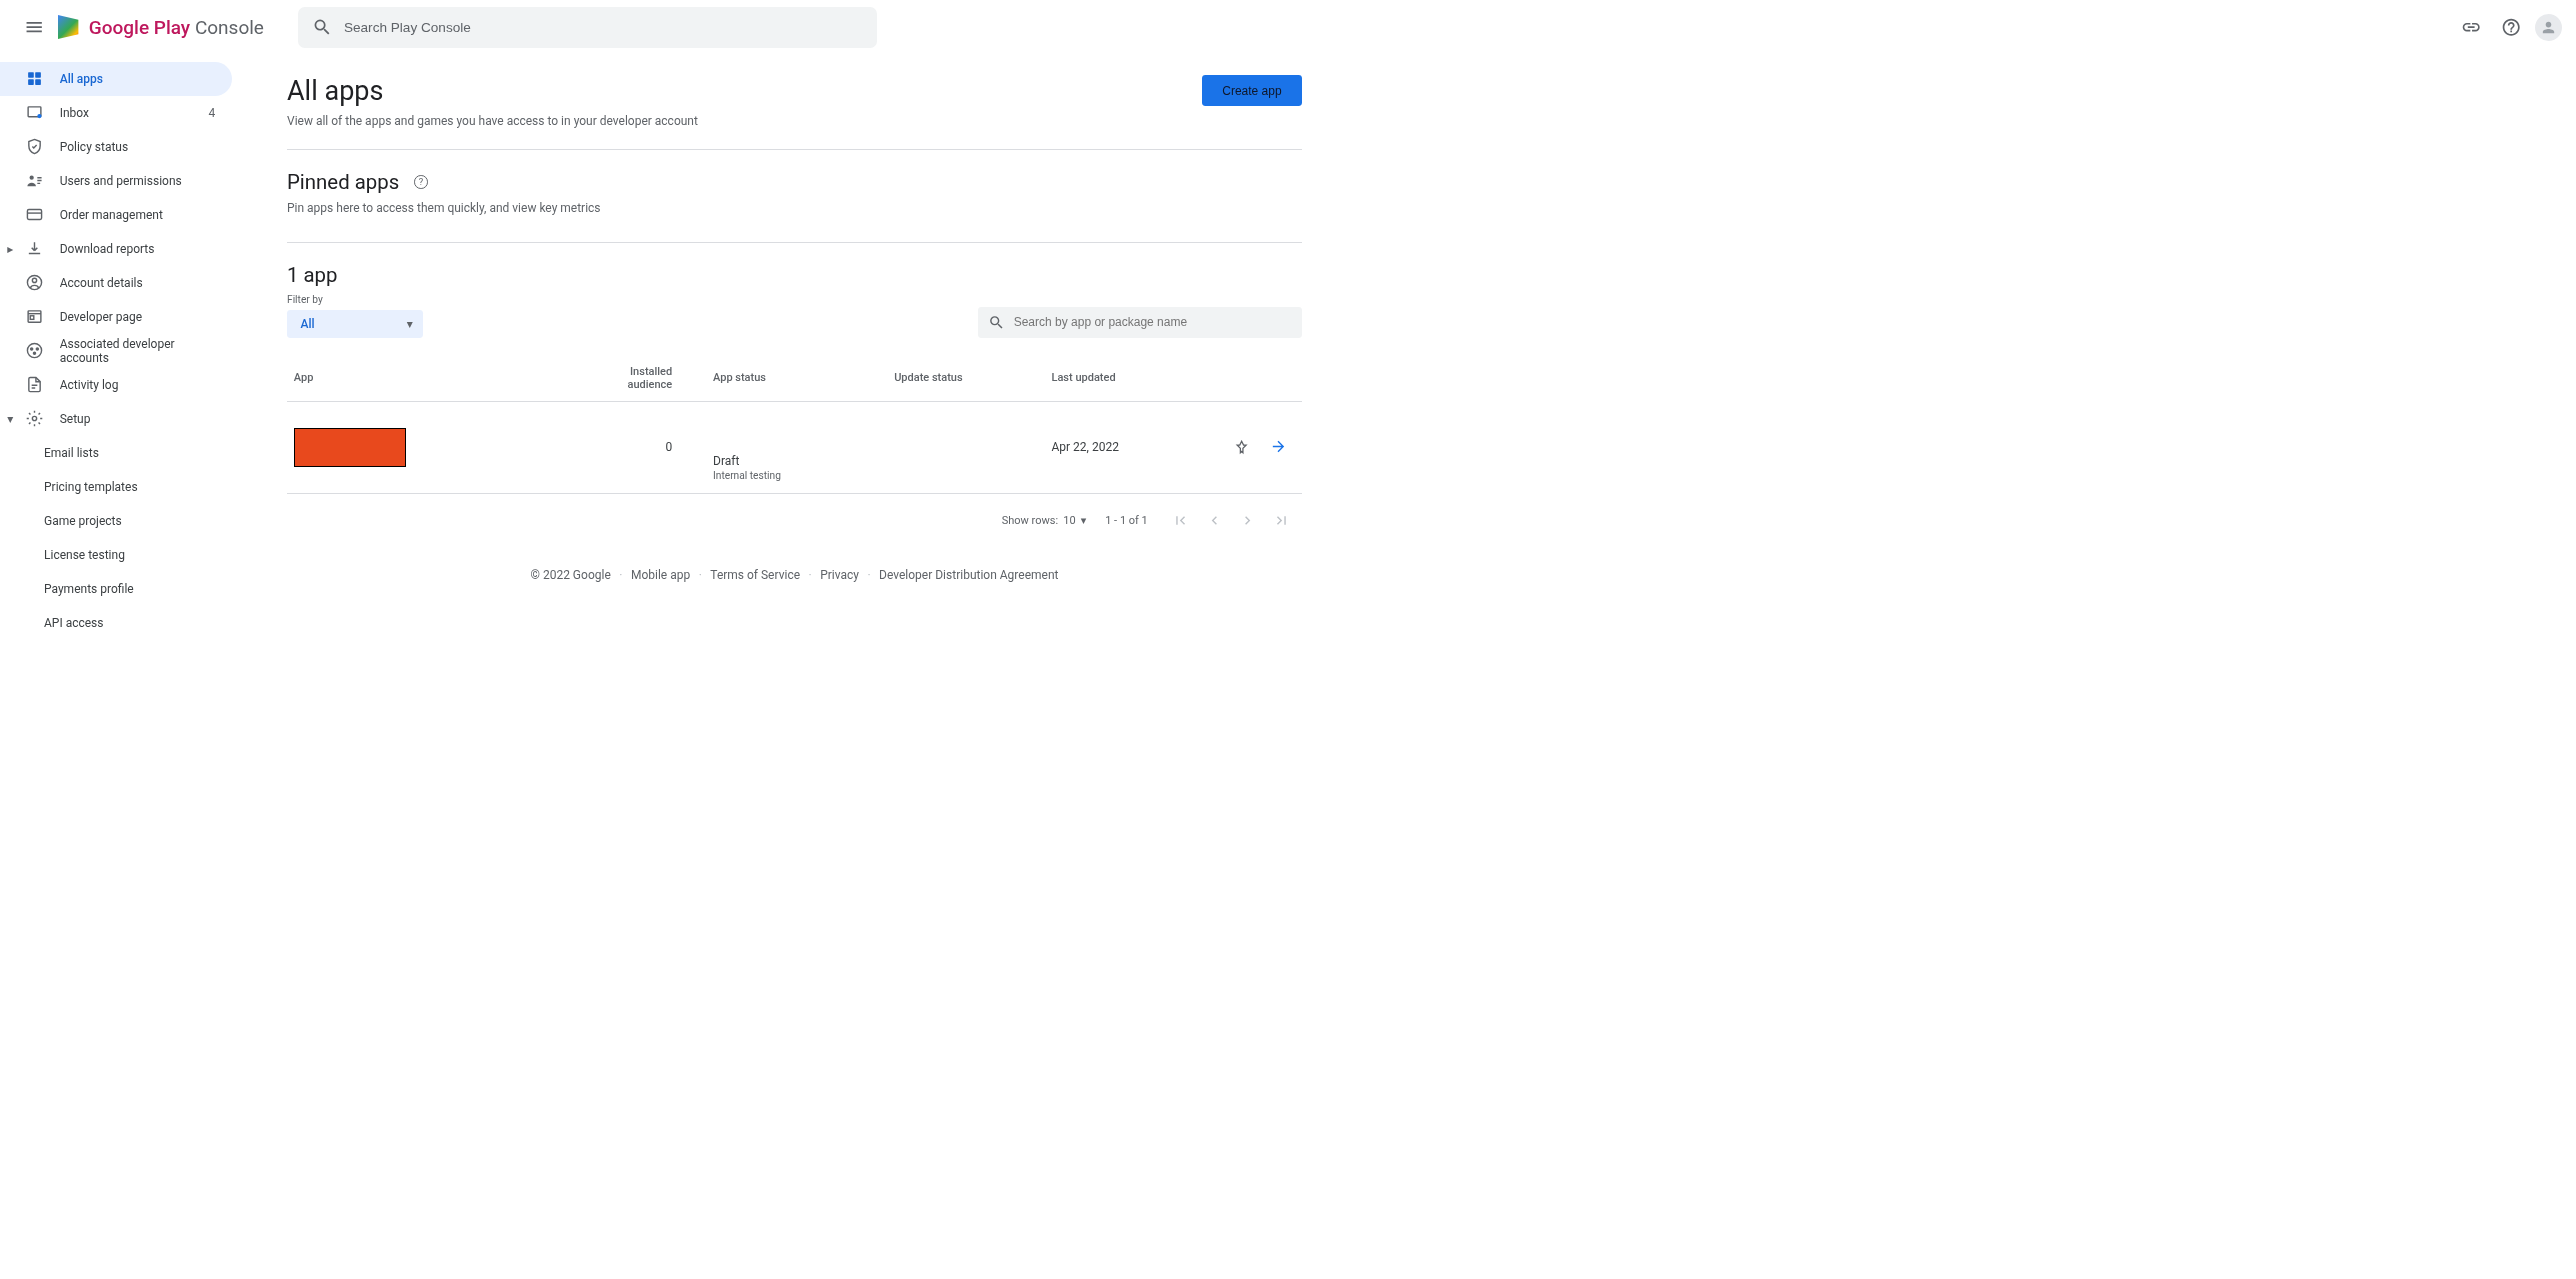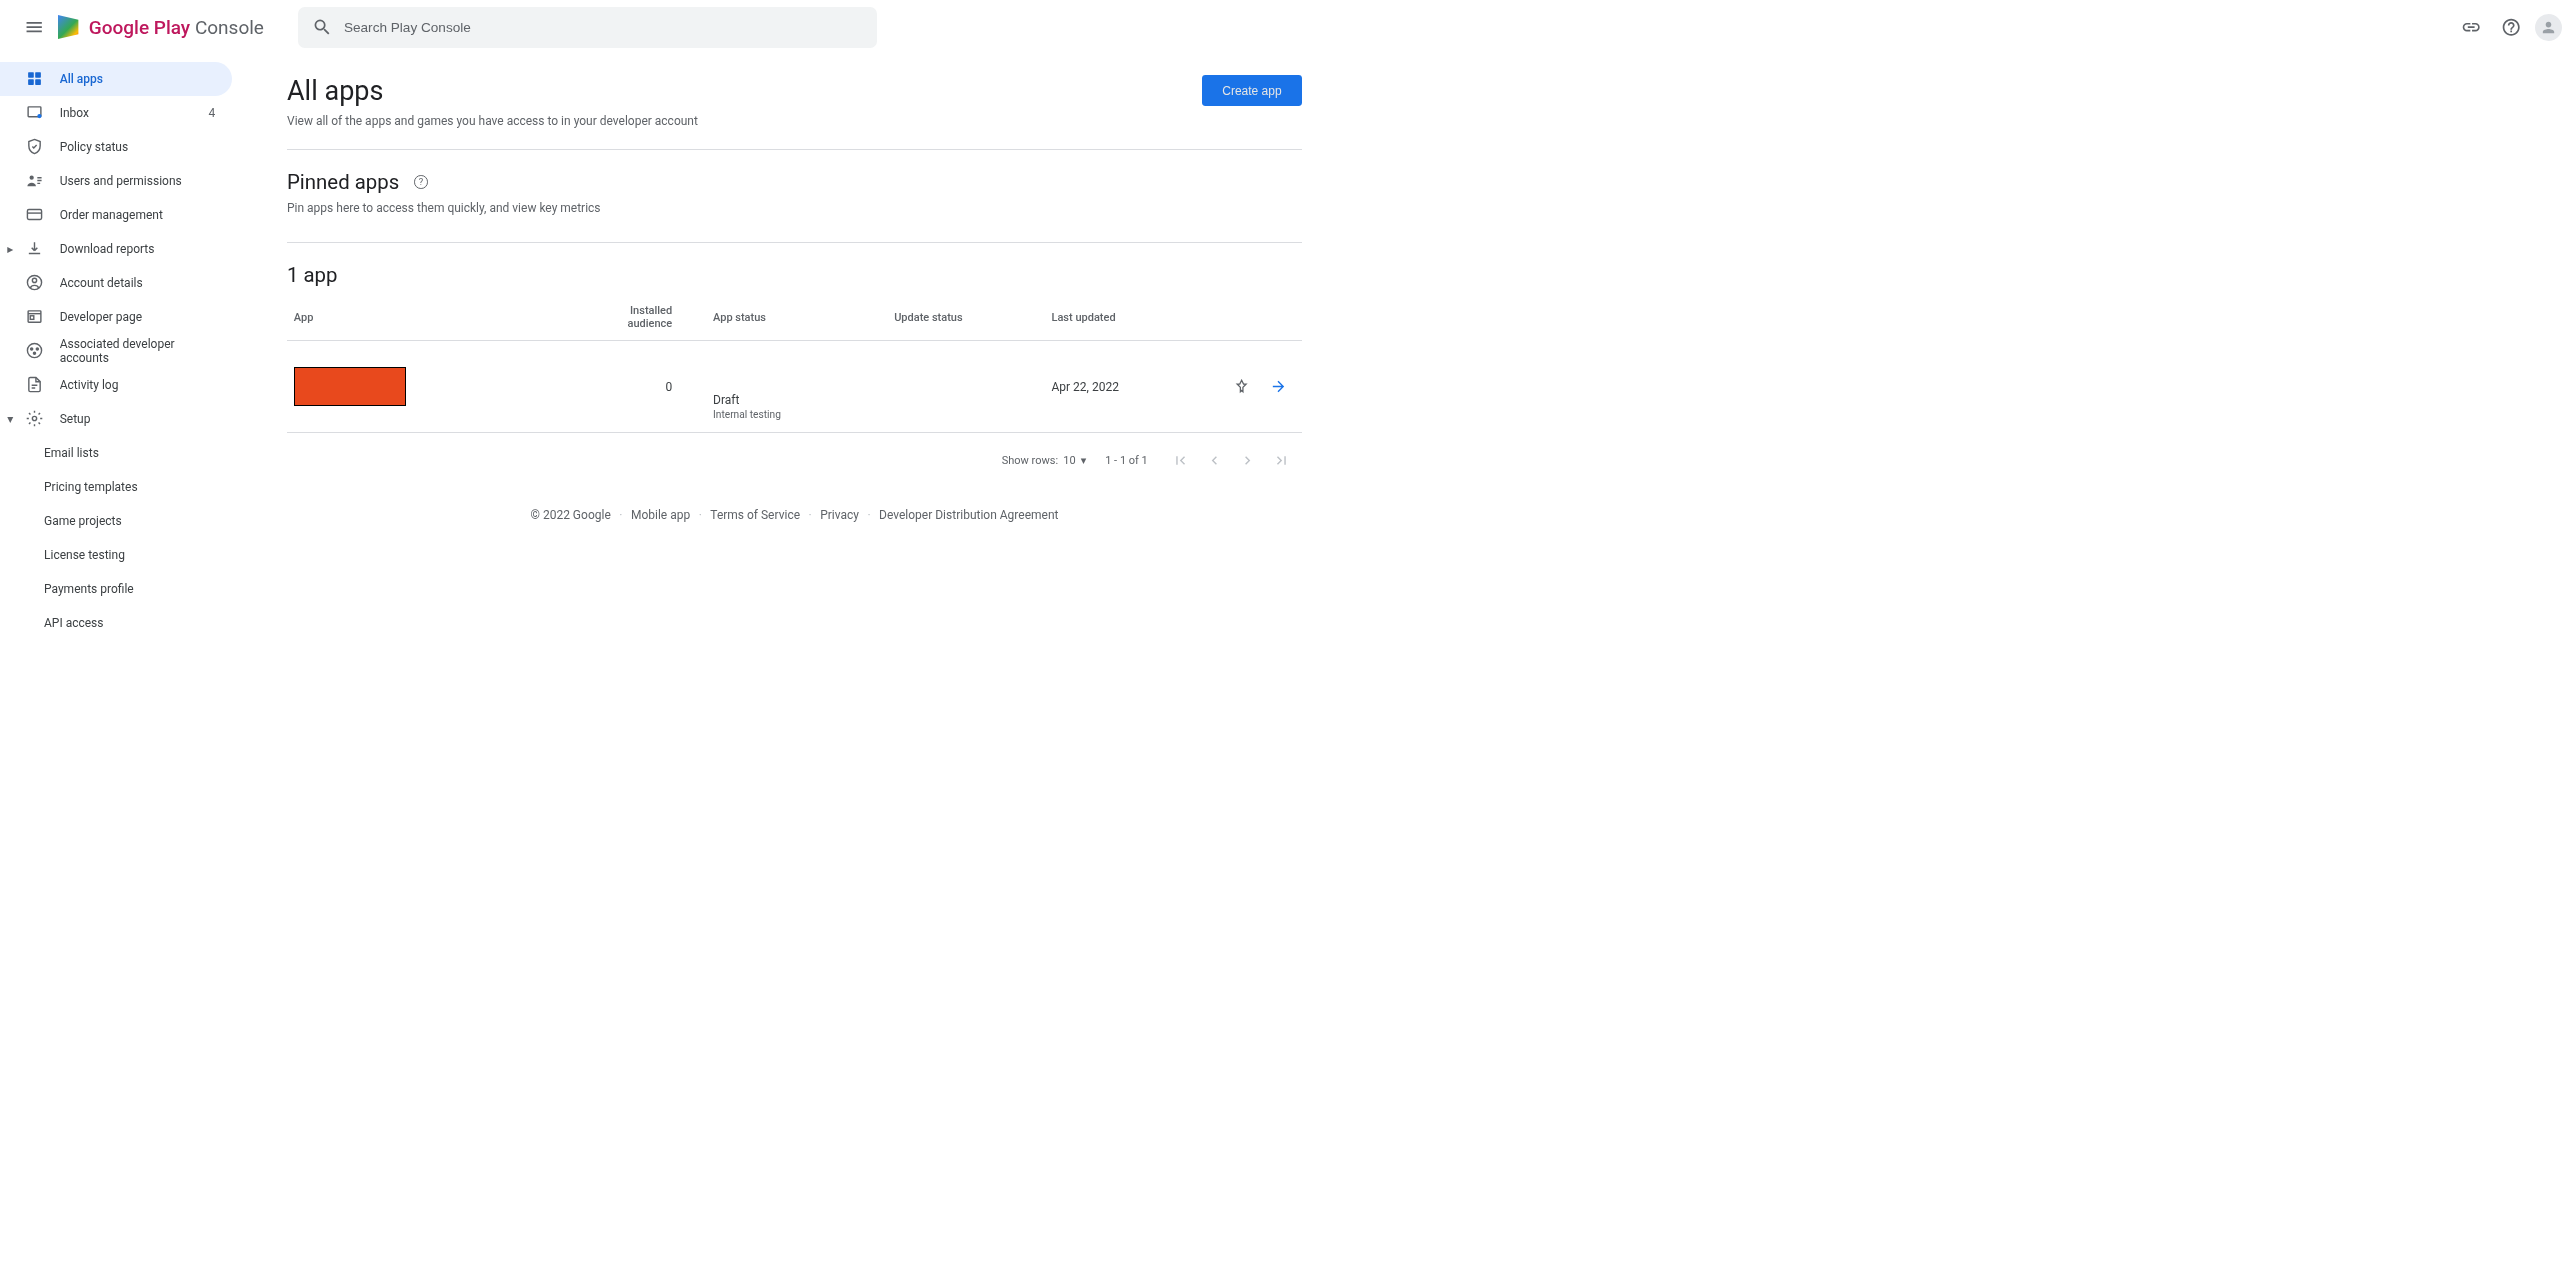--- a/index.html
+++ b/index.html
@@ -156,21 +156,21 @@
       justify-content: space-between;
       margin-bottom: 6.8px;
     }
     .page-title {
       font-size: 27px;
       font-weight: 400;
       color: #202124;
     }
     .create-btn {
       background: #1a73e8;
-      color: #e5e5e5;
+      color: #0f172a;
       border: none;
       border-radius: 3.4px;
       padding: 8.5px 20.4px;
       font-size: 12px;
       font-weight: 500;
       cursor: pointer;
     }
     .page-subtitle {
       color: #5f6368;
       font-size: 12px;
@@ -455,20 +455,34 @@
 
     <h2 class="section-title">
       <span>Pinned apps</span>
       <span class="help-icon">?</span>
     </h2>
     <p class="section-sub">Pin apps here to access them quickly, and view key metrics</p>
     <div class="divider"></div>
 
     <h2 class="section-title">1 app</h2>
 
+    <div class="filter-row">
+      <div>
+        <div class="filter-label">Filter by</div>
+        <div class="filter-chip">
+          <span>All</span>
+        </div>
+      </div>
+      <div class="filter-search">
+        <svg width="17" height="17" viewBox="0 0 24 24" fill="#5f6368">
+            <path d="M15.5 14h-.79l-.28-.27A6.471 6.471 0 0016 9.5 6.5 6.5 0 109.5 16c1.61 0 3.09-.59 4.23-1.57l.27.28v.79l5 4.99L20.49 19l-4.99-5zm-6 0C7.01 14 5 11.99 5 9.5S7.01 5 9.5 5 14 7.01 14 9.5 11.99 14 9.5 14z"></path>
+          </svg>
+        <input placeholder="Search by app or package name" style="">
+      </div>
+    </div>
 
     <table>
       <thead>
         <tr>
           <th style="width:290px">App</th>
           <th style="text-align:right;width:102px">Installed audience</th>
           <th style="padding-left:34px">App status</th>
           <th>Update status</th>
           <th>Last updated</th>
           <th style="width:102px"></th>

